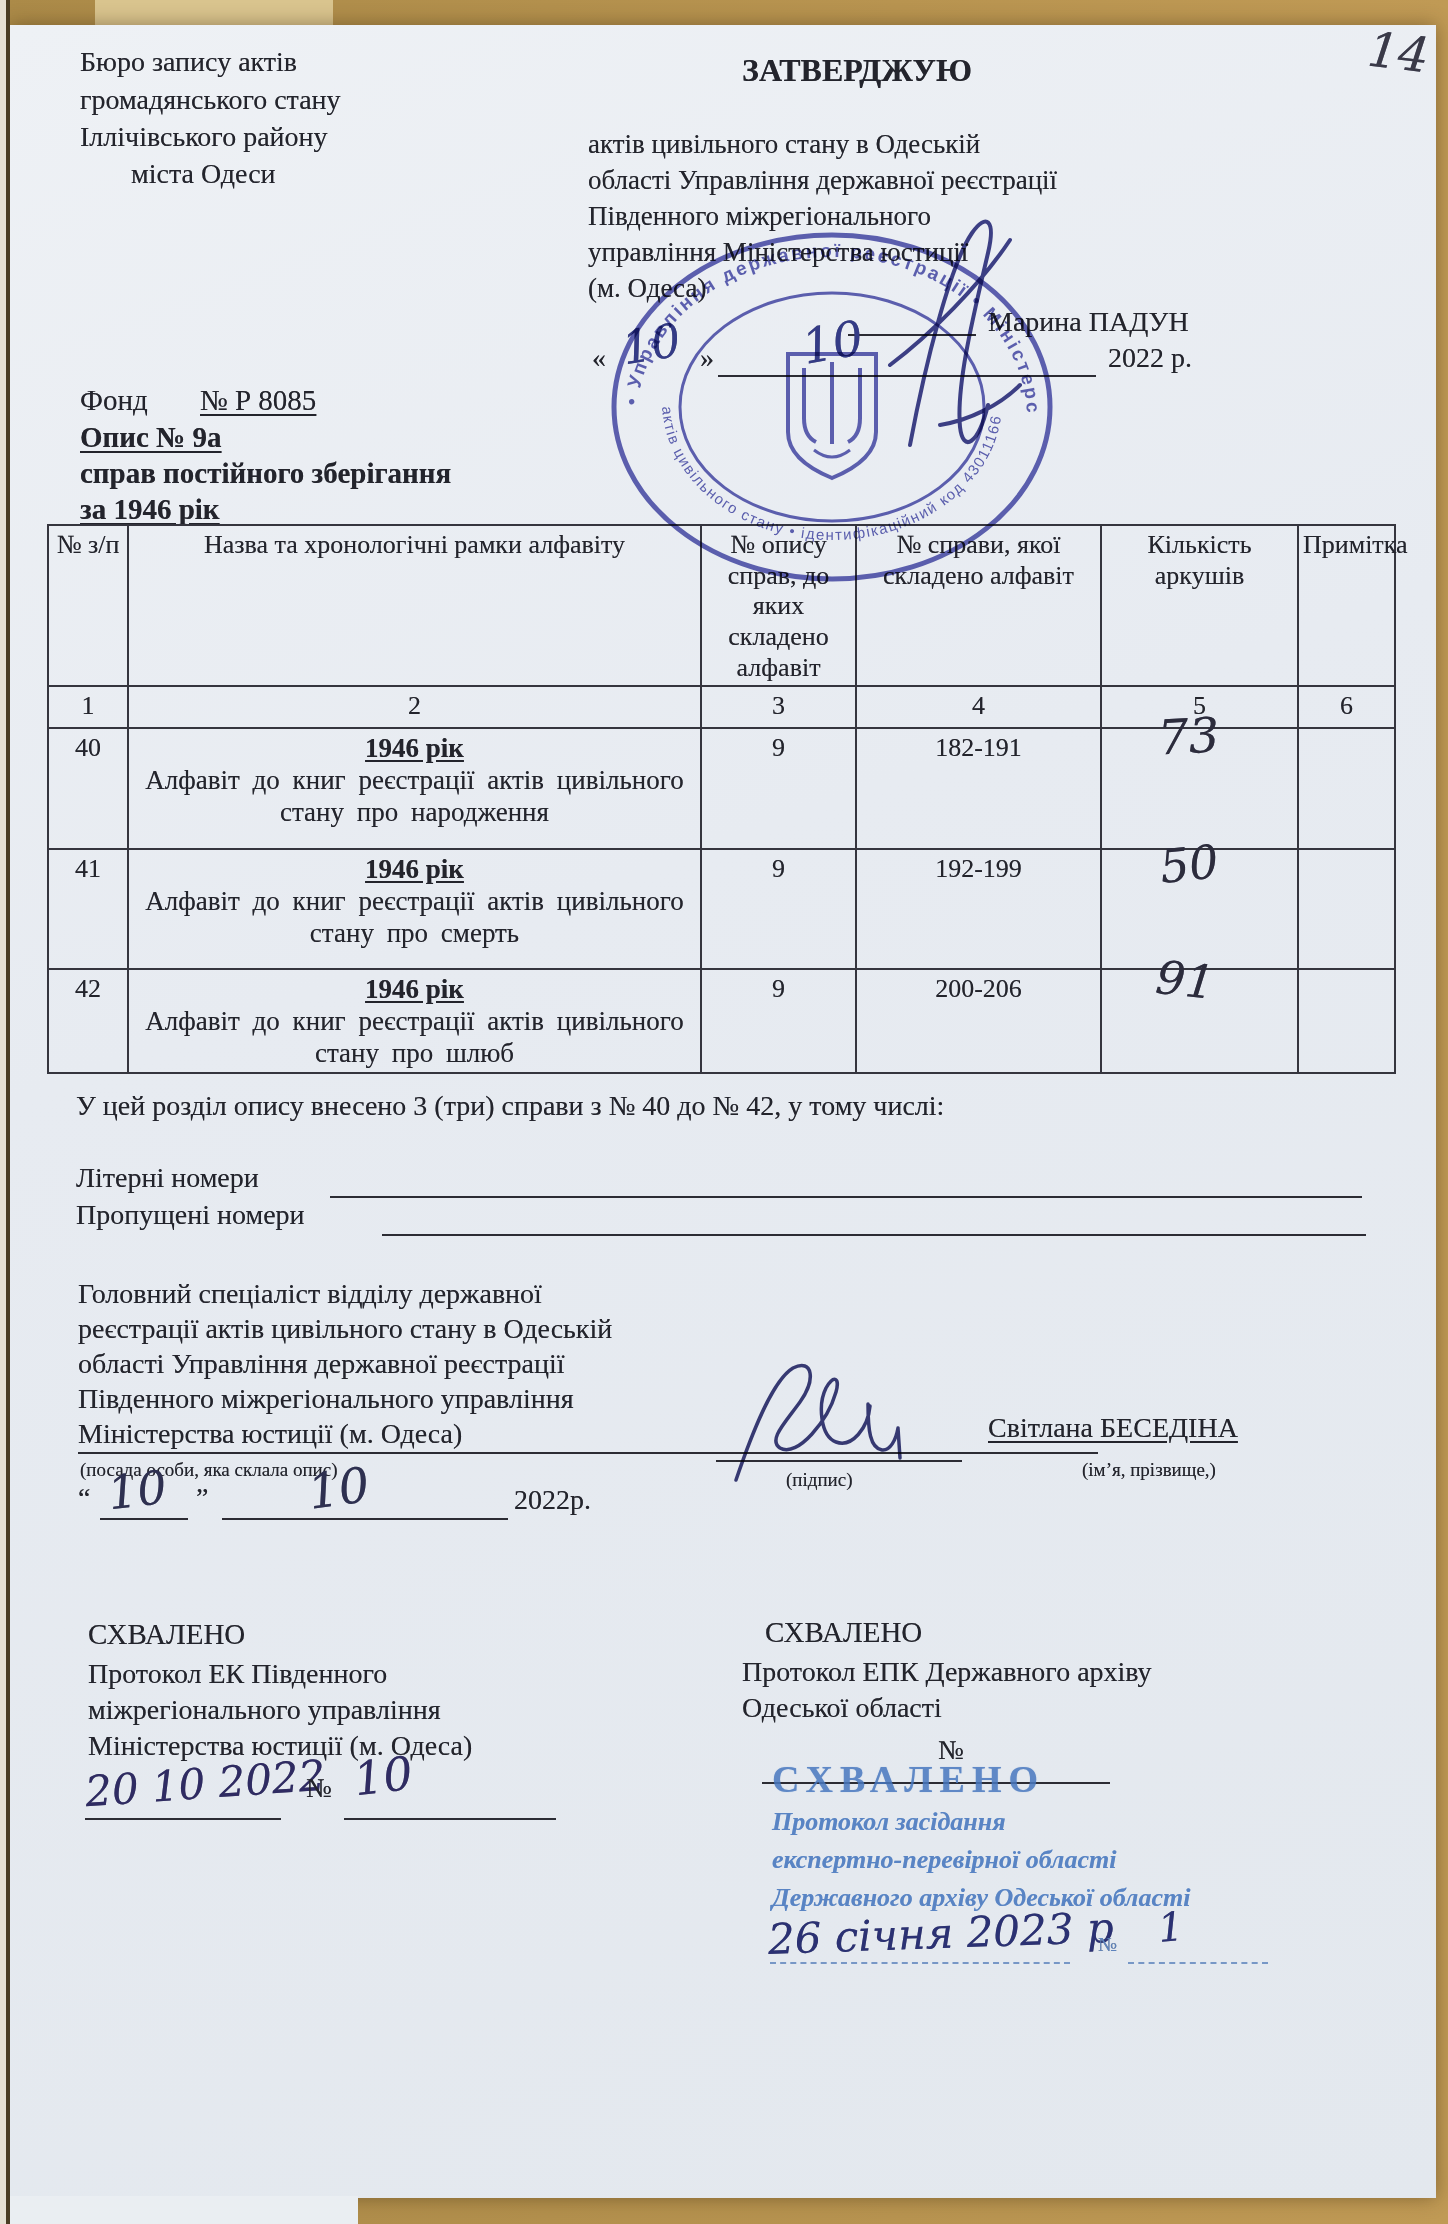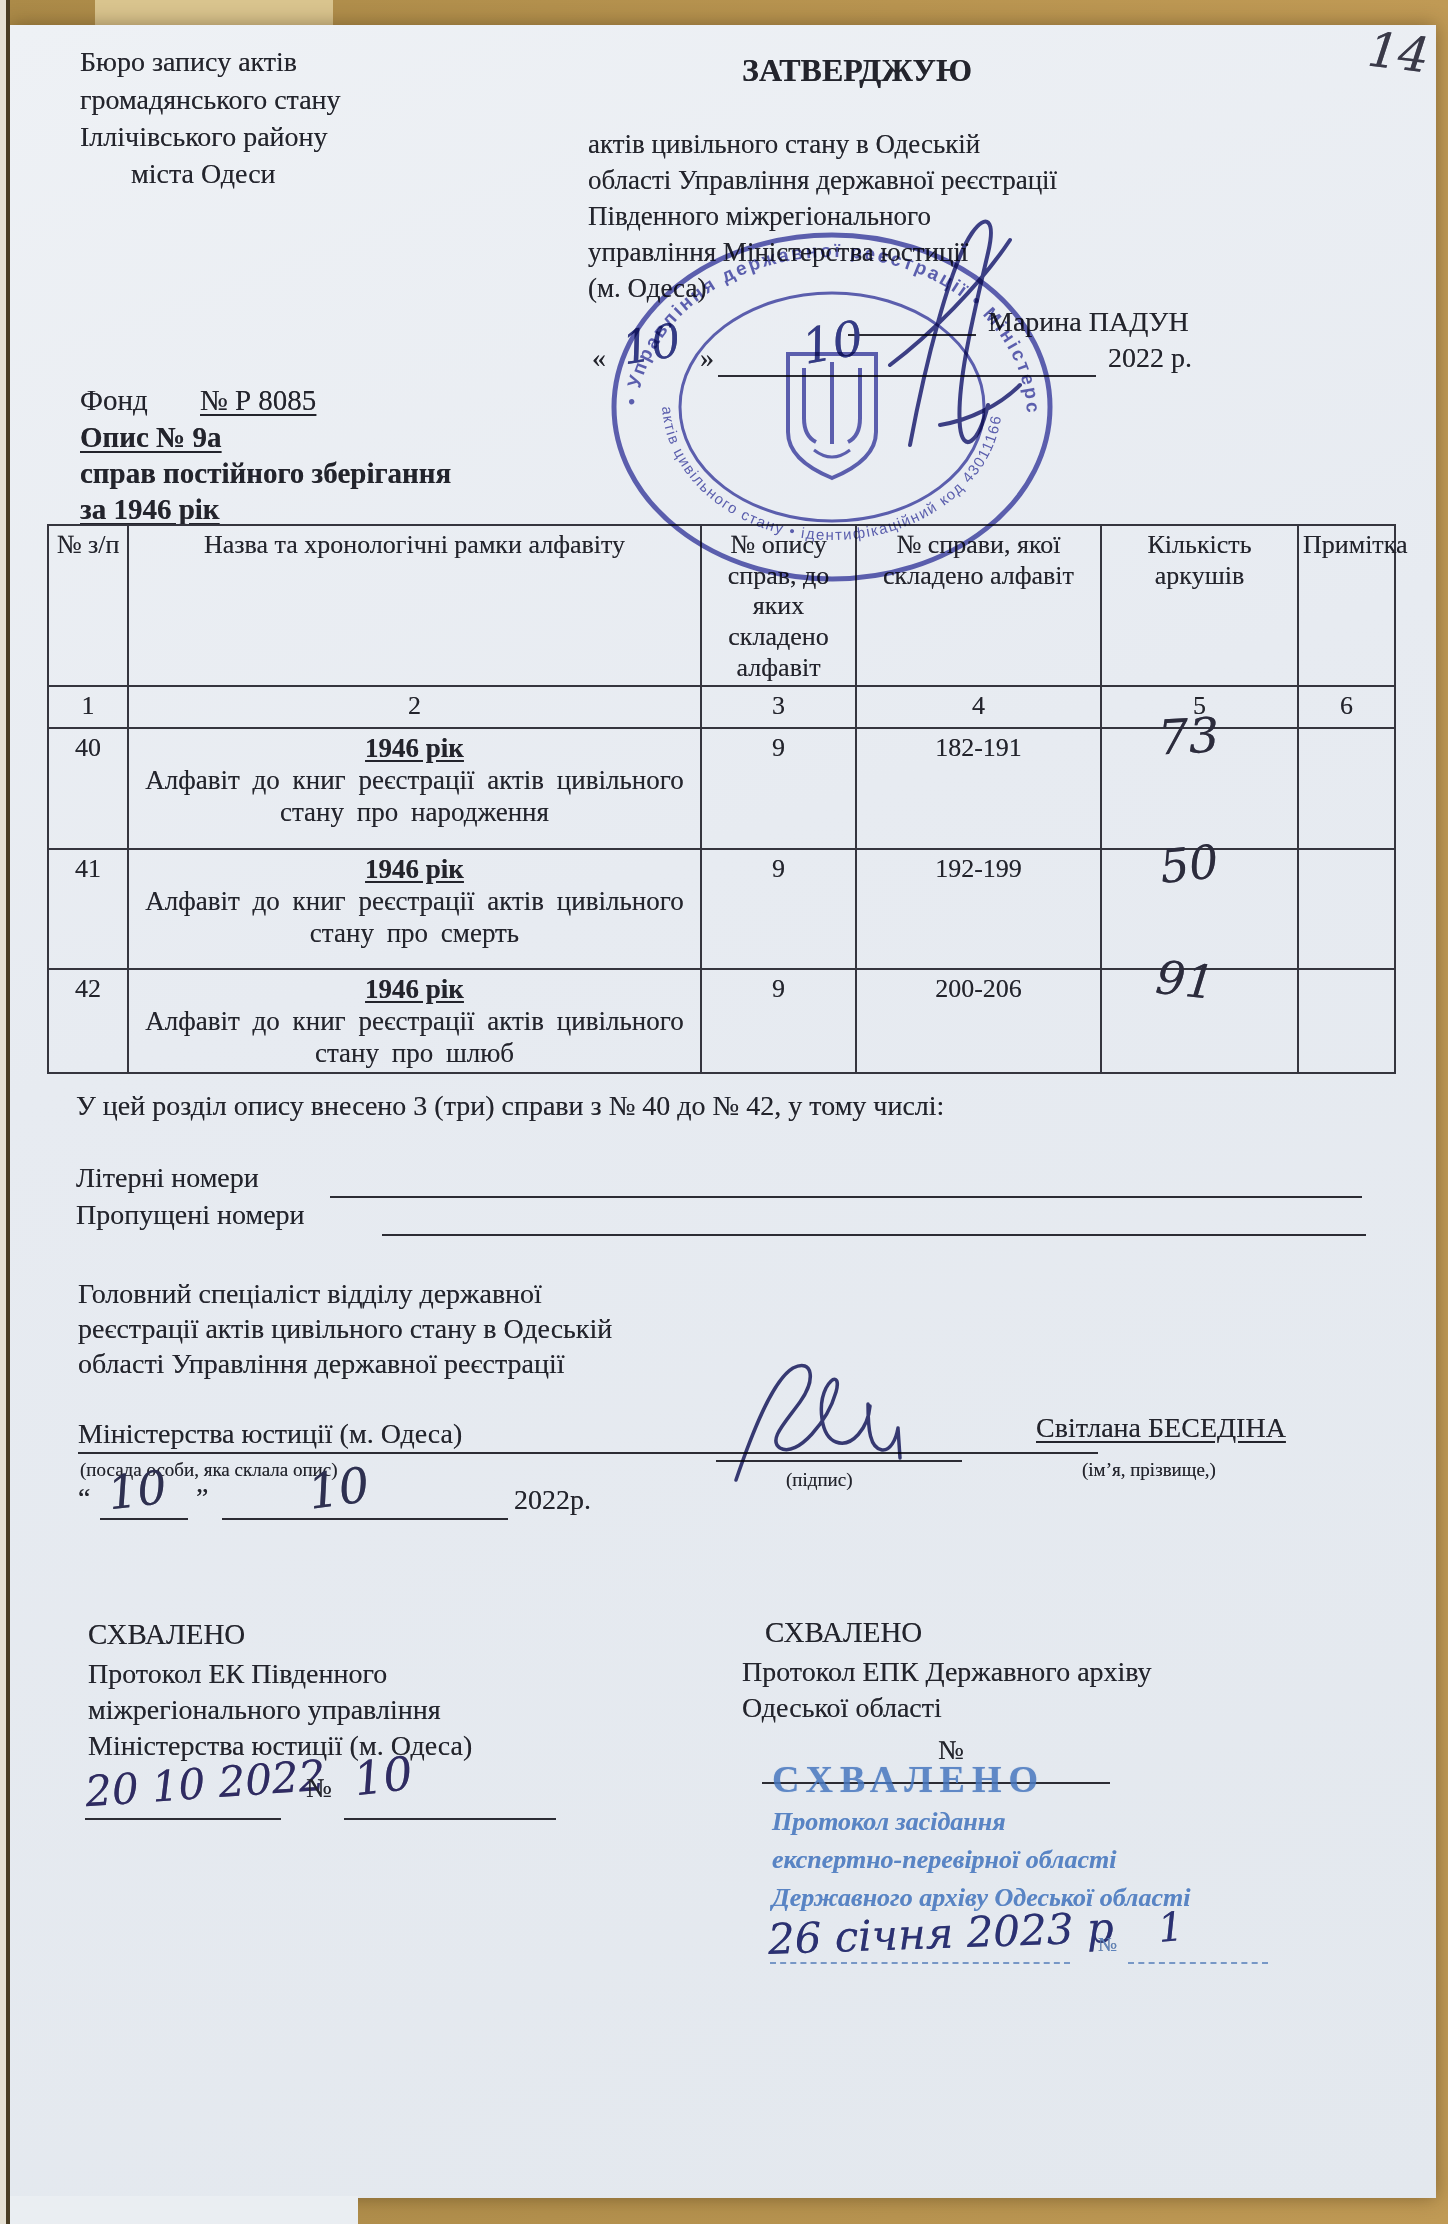--- a/index.html
+++ b/index.html
@@ -147,35 +147,36 @@
   <div class="t" style="left:76px;top:1088px;font-size:28px;">У цей розділ опису внесено 3 (три) справи  з № 40  до № 42, у тому числі:</div>
 
   <div class="t" style="left:76px;top:1160px;font-size:28px;">Літерні номери</div>
   <div class="line" style="left:330px;top:1196px;width:1032px;"></div>
   <div class="t" style="left:76px;top:1197px;font-size:28px;">Пропущені номери</div>
   <div class="line" style="left:382px;top:1234px;width:984px;"></div>
 
   <div class="t" style="left:78px;top:1276px;font-size:28px;">Головний спеціаліст відділу державної</div>
   <div class="t" style="left:78px;top:1311px;font-size:28px;">реєстрації актів цивільного стану в Одеській</div>
   <div class="t" style="left:78px;top:1346px;font-size:28px;">області Управління державної реєстрації</div>
+  <div class="t" style="left:78px;top:1381px;font-size:28px;">Південного міжрегіонального  управління</div>
   <div class="t" style="left:78px;top:1416px;font-size:28px;">Міністерства юстиції (м. Одеса)</div>
   <div class="line" style="left:78px;top:1452px;width:1020px;"></div>
   <div class="t sm" style="left:80px;top:1458px;">(посада особи, яка склала опис)</div>
 
   <div class="t" style="left:78px;top:1480px;font-size:28px;">“</div>
   <div class="line" style="left:100px;top:1518px;width:88px;"></div>
   <div class="t hand" style="left:108px;top:1462px;font-size:46px;transform:rotate(-7deg);">10</div>
   <div class="t" style="left:196px;top:1480px;font-size:28px;">”</div>
   <div class="line" style="left:222px;top:1518px;width:286px;"></div>
   <div class="t hand" style="left:308px;top:1458px;font-size:48px;transform:rotate(-8deg);">10</div>
   <div class="t" style="left:514px;top:1482px;font-size:28px;">2022р.</div>
 
   <div class="line" style="left:716px;top:1460px;width:246px;"></div>
   <div class="t sm" style="left:786px;top:1468px;">(підпис)</div>
-  <div class="t u" style="left:1036px;top:1410px;font-size:28px;">Світлана БЕСЕДІНА</div>
+  <div class="t u" style="left:988px;top:1410px;font-size:28px;">Світлана БЕСЕДІНА</div>
   <div class="t sm" style="left:1082px;top:1458px;">(ім’я, прізвище,)</div>
 
   <div class="t" style="left:88px;top:1616px;font-size:29px;">СХВАЛЕНО</div>
   <div class="t" style="left:88px;top:1656px;font-size:28px;">Протокол  ЕК Південного</div>
   <div class="t" style="left:88px;top:1692px;font-size:28px;">міжрегіонального управління</div>
   <div class="t" style="left:88px;top:1728px;font-size:28px;">Міністерства юстиції (м. Одеса)</div>
   <div class="t hand" style="left:85px;top:1758px;font-size:42px;transform:rotate(-4deg);color:#2f2b62;">20 10 2022</div>
   <div class="t" style="left:306px;top:1772px;font-size:27px;">№</div>
   <div class="t hand" style="left:354px;top:1748px;font-size:46px;transform:rotate(-7deg);color:#2f2b62;">10</div>
   <div class="line" style="left:85px;top:1818px;width:196px;"></div>

